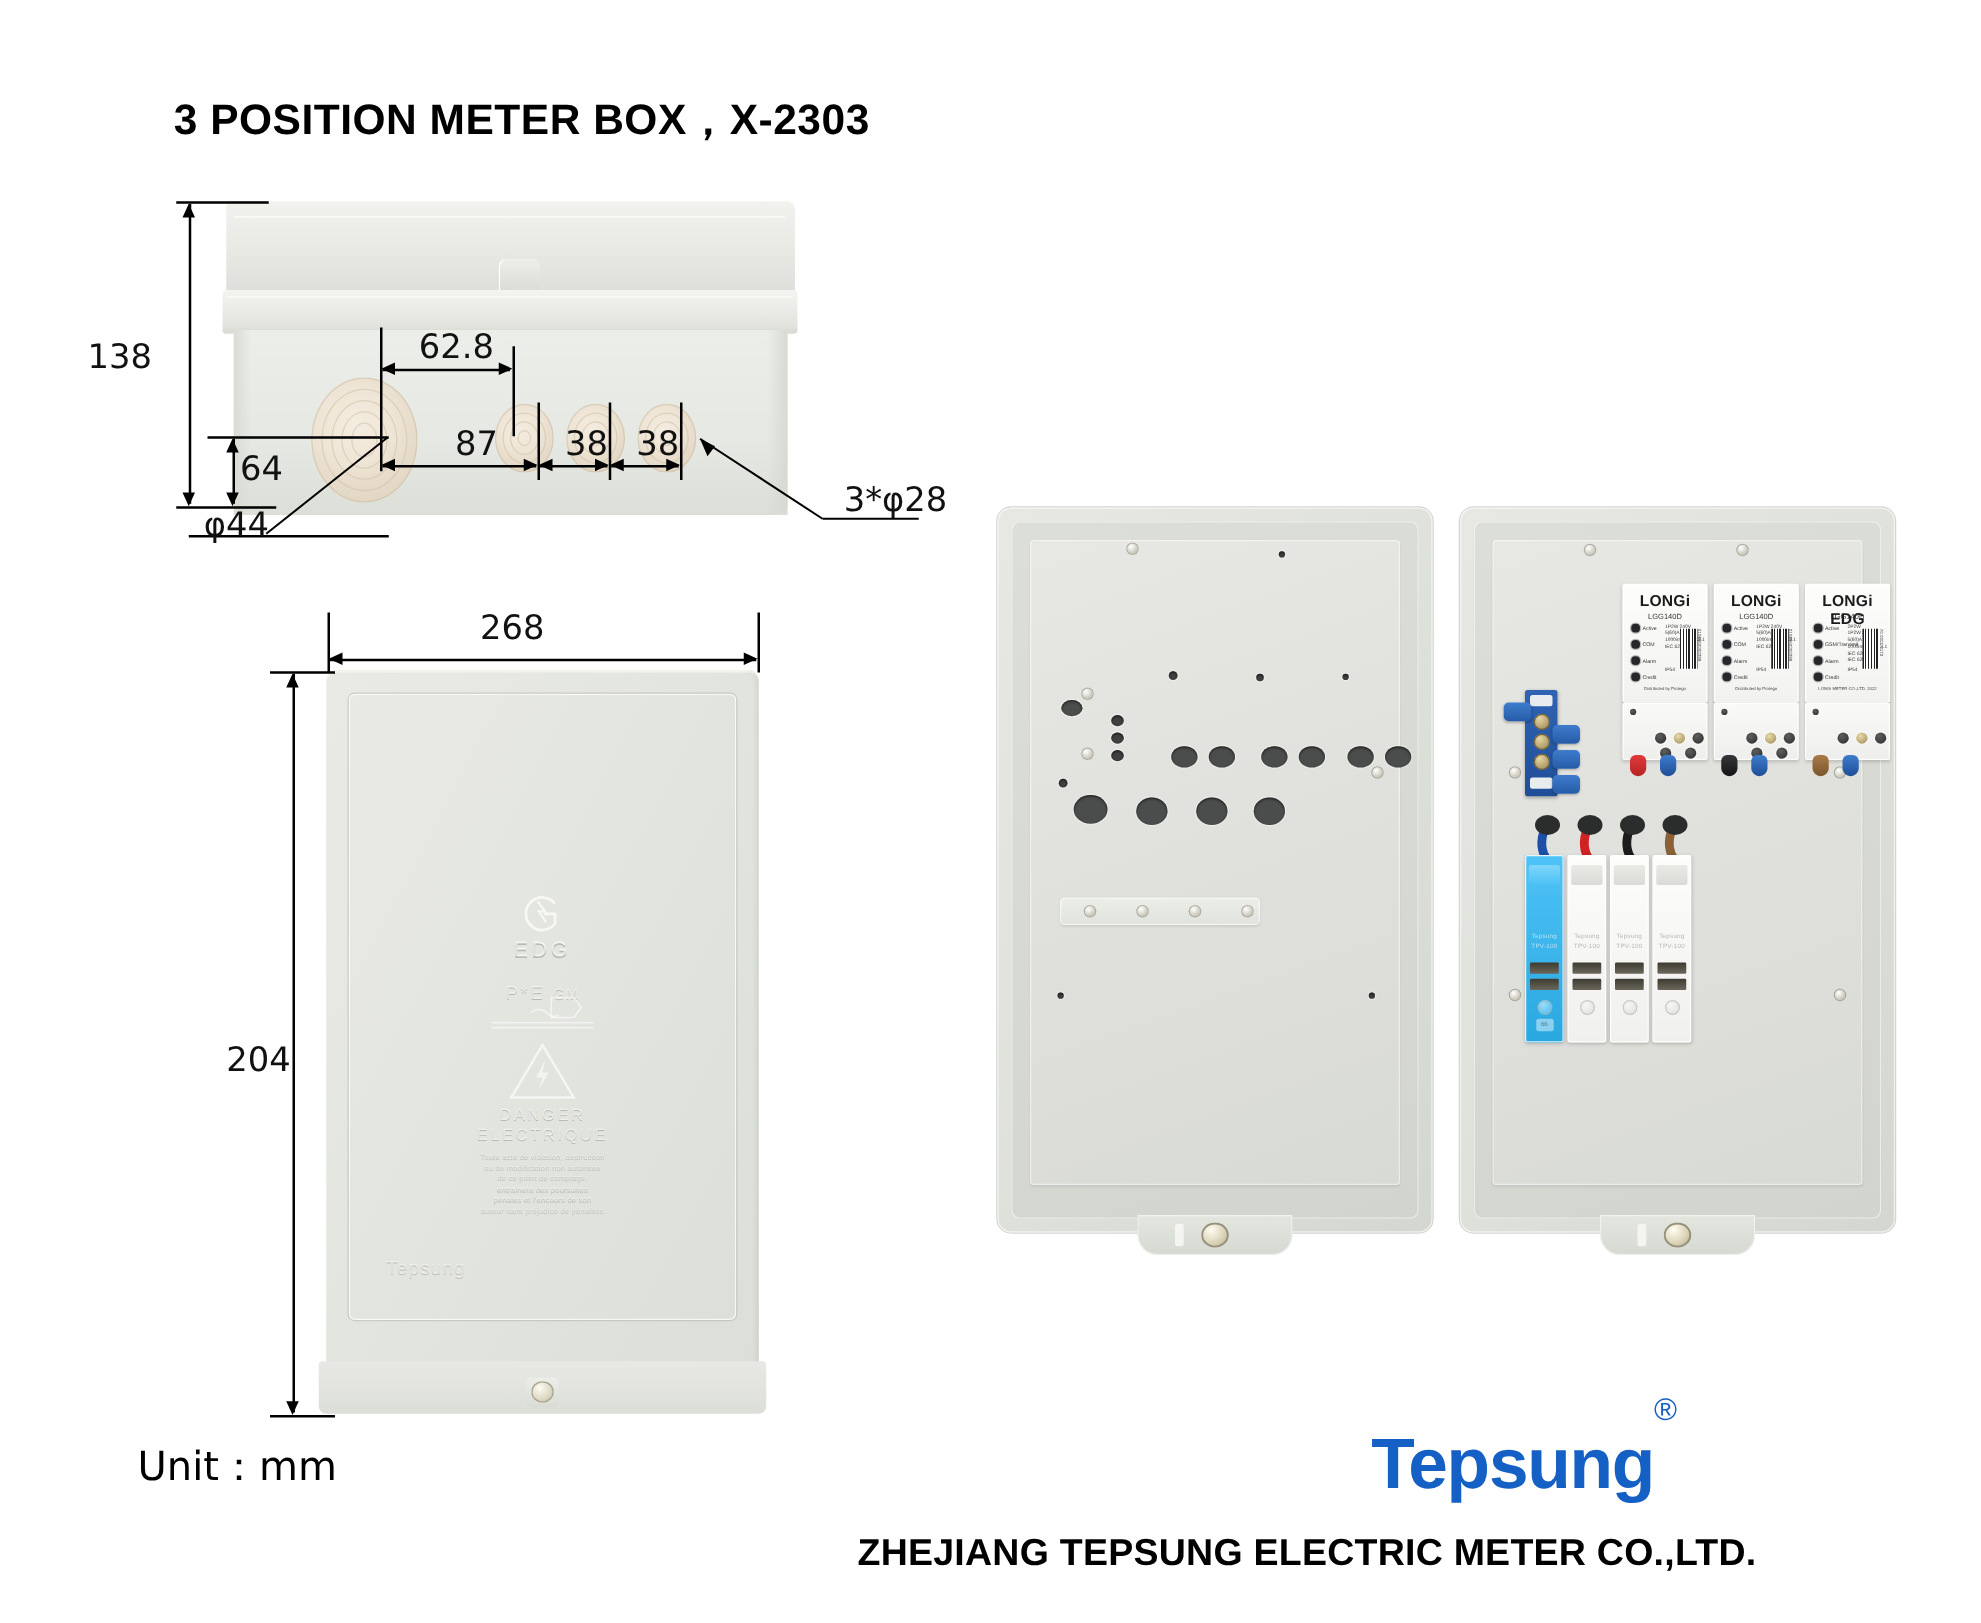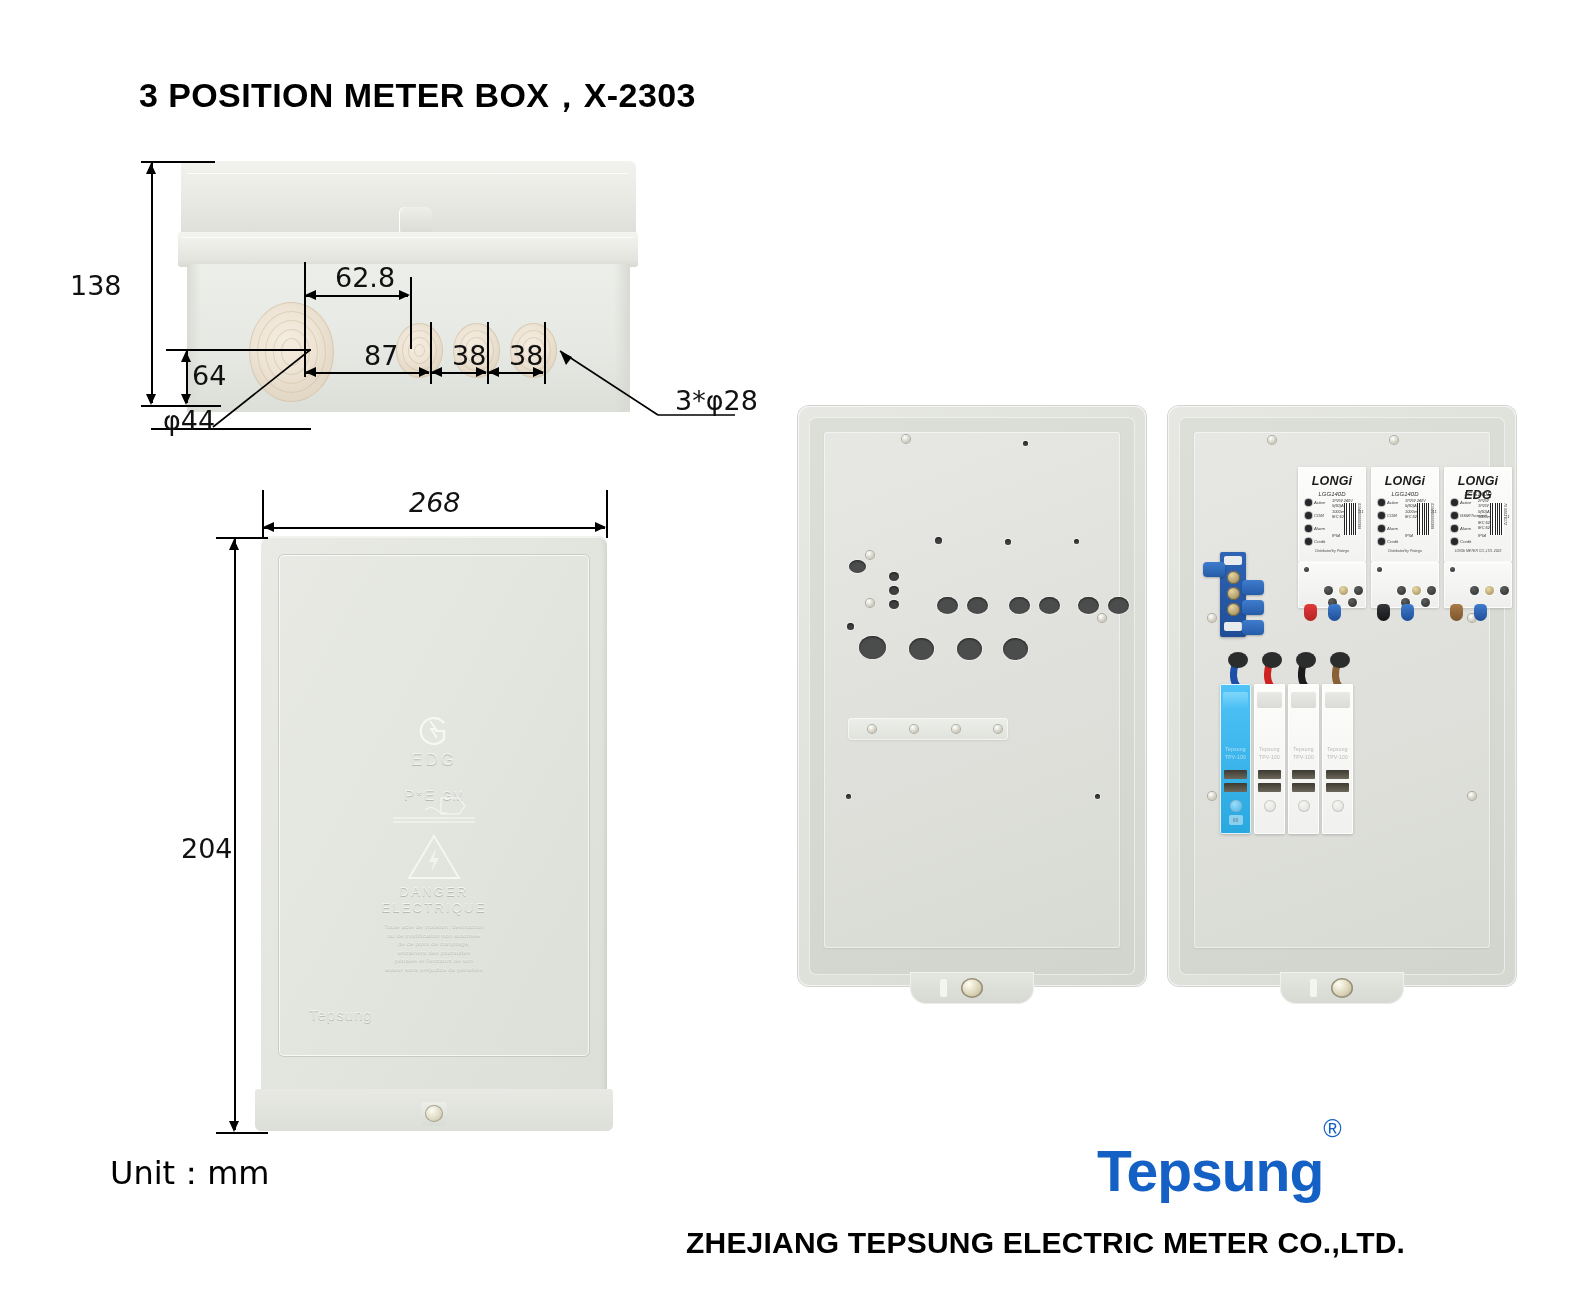--- a/index.html
+++ b/index.html
@@ -97,21 +97,21 @@
   .latch{position:absolute;left:50%;margin-left:-62px;bottom:-18px;width:124px;height:32px;
       background:linear-gradient(180deg,#e4e6e0,#d6d8d2);
       border-radius:0 0 16px 16px;box-shadow:inset 0 0 0 1px rgba(255,255,255,.5);}
   .latch b{position:absolute;left:50%;margin-left:-11px;top:6px;width:22px;height:20px;border-radius:50%;
       background:radial-gradient(circle at 36% 30%,#fffdf2,#d9d2b6 55%,#a9a28a 100%);
       box-shadow:inset 0 0 0 1.5px #96907a;}
   .latch s{position:absolute;left:30px;top:7px;width:7px;height:18px;background:#f4f5f1;border-radius:2px;}
 
   
   .meter{position:absolute;background:linear-gradient(180deg,#fdfdfc,#f2f2f0);
-      box-shadow:inset 0 0 0 1px rgba(255,255,255,.9), 0 1px 3px rgba(0,0,0,.18);border-radius:2px;font-style:italic;}
+      box-shadow:inset 0 0 0 1px rgba(255,255,255,.9), 0 1px 3px rgba(0,0,0,.18);border-radius:2px;}
   .meter .brand{position:absolute;left:0;right:0;top:7px;text-align:center;
       font-size:12.5px;font-weight:bold;letter-spacing:.2px;color:#1b1b1b;}
   .meter .model{position:absolute;left:0;right:0;top:24px;text-align:center;font-size:6px;color:#333;}
   .meter .led{position:absolute;width:6.5px;height:6.5px;border-radius:50%;background:#26272a;
       box-shadow:0 0 0 1px rgba(0,0,0,.25);}
   .meter .ledlbl{position:absolute;font-size:4.2px;color:#3a3a3a;white-space:nowrap;}
   .meter .specs{position:absolute;font-size:3.9px;line-height:5.4px;color:#3b3b3b;white-space:nowrap;}
   .meter .bc{position:absolute;width:22px;height:36px;
       background:repeating-linear-gradient(90deg,#222 0 1px,#fff 1px 2px,#222 2px 3.2px,#fff 3.2px 4.6px);}
   .meter .bcn{position:absolute;font-size:3.6px;color:#333;transform:rotate(90deg);transform-origin:left top;white-space:nowrap;}
@@ -310,21 +310,21 @@
       <span></span>
     </div>
 </div>
 
 <div class="abs">
   <div class="ln vl abs" style="left:262px;top:490px;height:48px;"></div>
   <div class="ln vl abs" style="left:606px;top:490px;height:48px;"></div>
   <div class="ln hl abs" style="left:264px;top:527px;width:341px;"></div>
   <div class="arrow ar-l" style="left:263px;top:522px;"></div>
   <div class="arrow ar-r" style="left:595px;top:522px;"></div>
-  <span class="dim abs" style="left:409px;top:487px;font-style:italic;">268</span>
+  <span class="dim abs" style="left:384px;top:487px;">268</span>
 </div>
 <div class="abs">
   <div class="ln hl abs" style="left:216px;top:537px;width:52px;"></div>
   <div class="ln hl abs" style="left:216px;top:1132px;width:52px;"></div>
   <div class="ln vl abs" style="left:234px;top:539px;height:591px;"></div>
   <div class="arrow ar-u" style="left:229px;top:539px;"></div>
   <div class="arrow ar-d" style="left:229px;top:1121px;"></div>
   <span class="dim abs" style="left:181px;top:833px;">204</span>
 </div>
 

